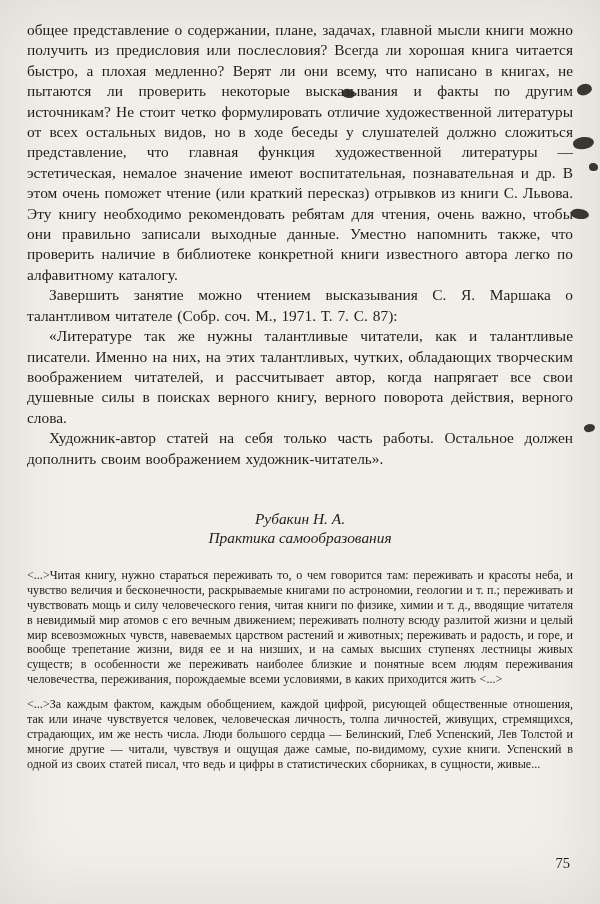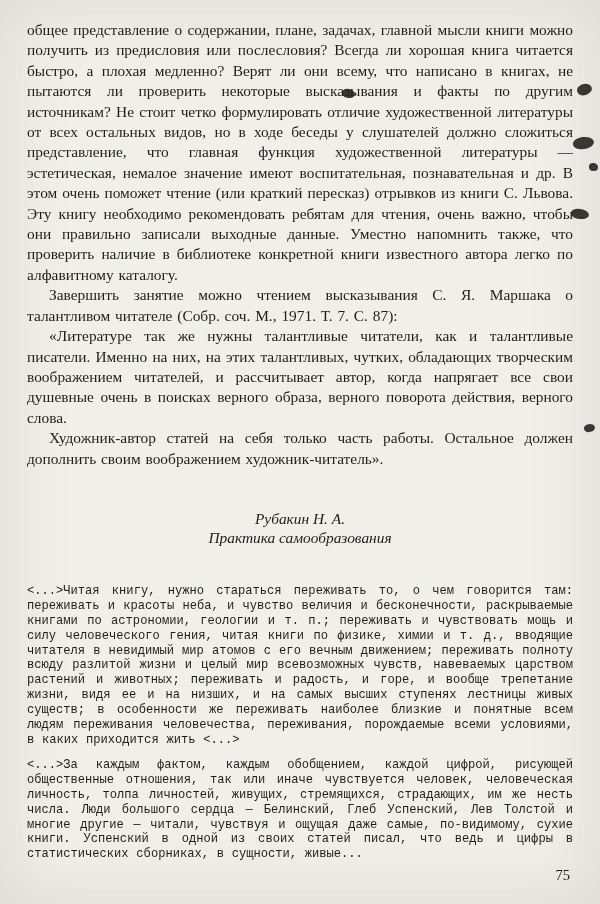--- a/index.html
+++ b/index.html
@@ -30,51 +30,51 @@
   }
   .section-author, .section-title {
     font-style: italic;
     font-size: 15.4px;
     line-height: 19.5px;
   }
   .section-source {
     font-size: 14.8px;
     line-height: 21px;
   }
-  .excerpts { margin-top: 36px; font-family: Liberation Mono, monospace; }
+  .excerpts { margin-top: 20px; }
   .excerpt {
     font-size: 12.1px;
     line-height: 14.9px;
     text-align: justify;
     margin-top: 10px;
     word-spacing: 0.5px;
   }
   .excerpt:first-child { margin-top: 0; }
   .page-number {
     position: absolute;
     right: 30px;
-    bottom: 20px;
+    bottom: 32px;
     font-size: 14.5px;
   }
   .ink-mark {
     position: absolute;
     background: #262420;
     border-radius: 46% 54% 50% 48%;
     opacity: 0.9;
   }
 </style>
 </head>
 <body>
 
 <div class="page">
 
   <div class="main-text">
     <p class="no-indent">общее представление о содержании, плане, задачах, главной мысли книги можно получить из предисловия или послесловия? Всегда ли хорошая книга читается быстро, а плохая медленно? Верят ли они всему, что написано в книгах, не пытаются ли проверить некоторые высказывания и факты по другим источникам? Не стоит четко формулировать отличие художественной литературы от всех остальных видов, но в ходе беседы у слушателей должно сложиться представление, что главная функция художественной литературы — эстетическая, немалое значение имеют воспитательная, познавательная и др. В этом очень поможет чтение (или краткий пересказ) отрывков из книги С. Львова. Эту книгу необходимо рекомендовать ребятам для чтения, очень важно, чтобы они правильно записали выходные данные. Уместно напомнить также, что проверить наличие в библиотеке конкретной книги известного автора легко по алфавитному каталогу.</p>
     <p>Завершить занятие можно чтением высказывания С. Я. Маршака о талантливом читателе (Собр. соч. М., 1971. Т. 7. С. 87):</p>
-    <p>«Литературе так же нужны талантливые читатели, как и талантливые писатели. Именно на них, на этих талантливых, чутких, обладающих творческим воображением читателей, и рассчитывает автор, когда напрягает все свои душевные очень в поисках верного образа, верного поворота действия, верного слова.</p>
+    <p>«Литературе так же нужны талантливые читатели, как и талантливые писатели. Именно на них, на этих талантливых, чутких, обладающих творческим воображением читателей, и рассчитывает автор, когда напрягает все свои душевные силы в поисках верного книгу, верного поворота действия, верного слова.</p>
     <p>Художник-автор статей на себя только часть работы. Остальное должен дополнить своим воображением художник-читатель».</p>
   </div>
 
   <div class="section-heading">
     <div class="section-author">Рубакин Н. А.</div>
     <div class="section-title">Практика самообразования</div>
   </div>
 
   <div class="excerpts">
     <p class="excerpt">&lt;...&gt;Читая книгу, нужно стараться переживать то, о чем говорится там: переживать и красоты неба, и чувство величия и бесконечности, раскрываемые книгами по астрономии, геологии и т. п.; переживать и чувствовать мощь и силу человеческого гения, читая книги по физике, химии и т. д., вводящие читателя в невидимый мир атомов с его вечным движением; переживать полноту всюду разлитой жизни и целый мир всевозможных чувств, навеваемых царством растений и животных; переживать и радость, и горе, и вообще трепетание жизни, видя ее и на низших, и на самых высших ступенях лестницы живых существ; в особенности же переживать наиболее близкие и понятные всем людям переживания человечества, переживания, порождаемые всеми условиями, в каких приходится жить &lt;...&gt;</p>

